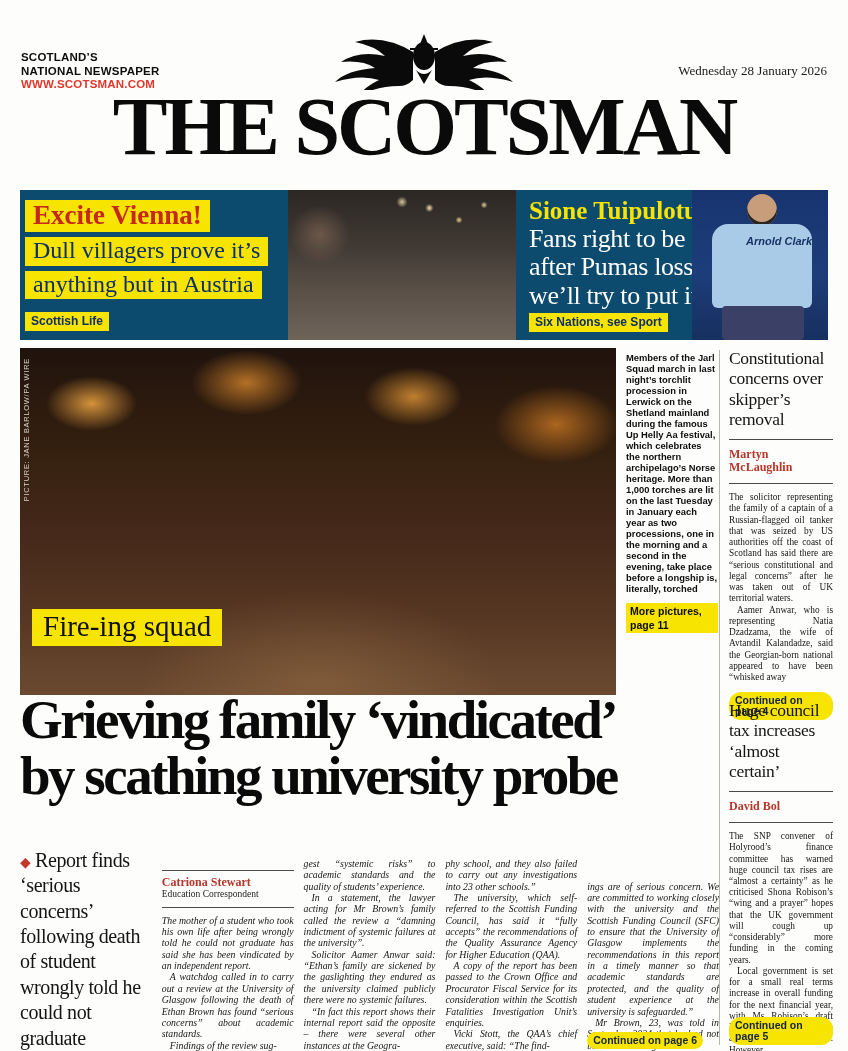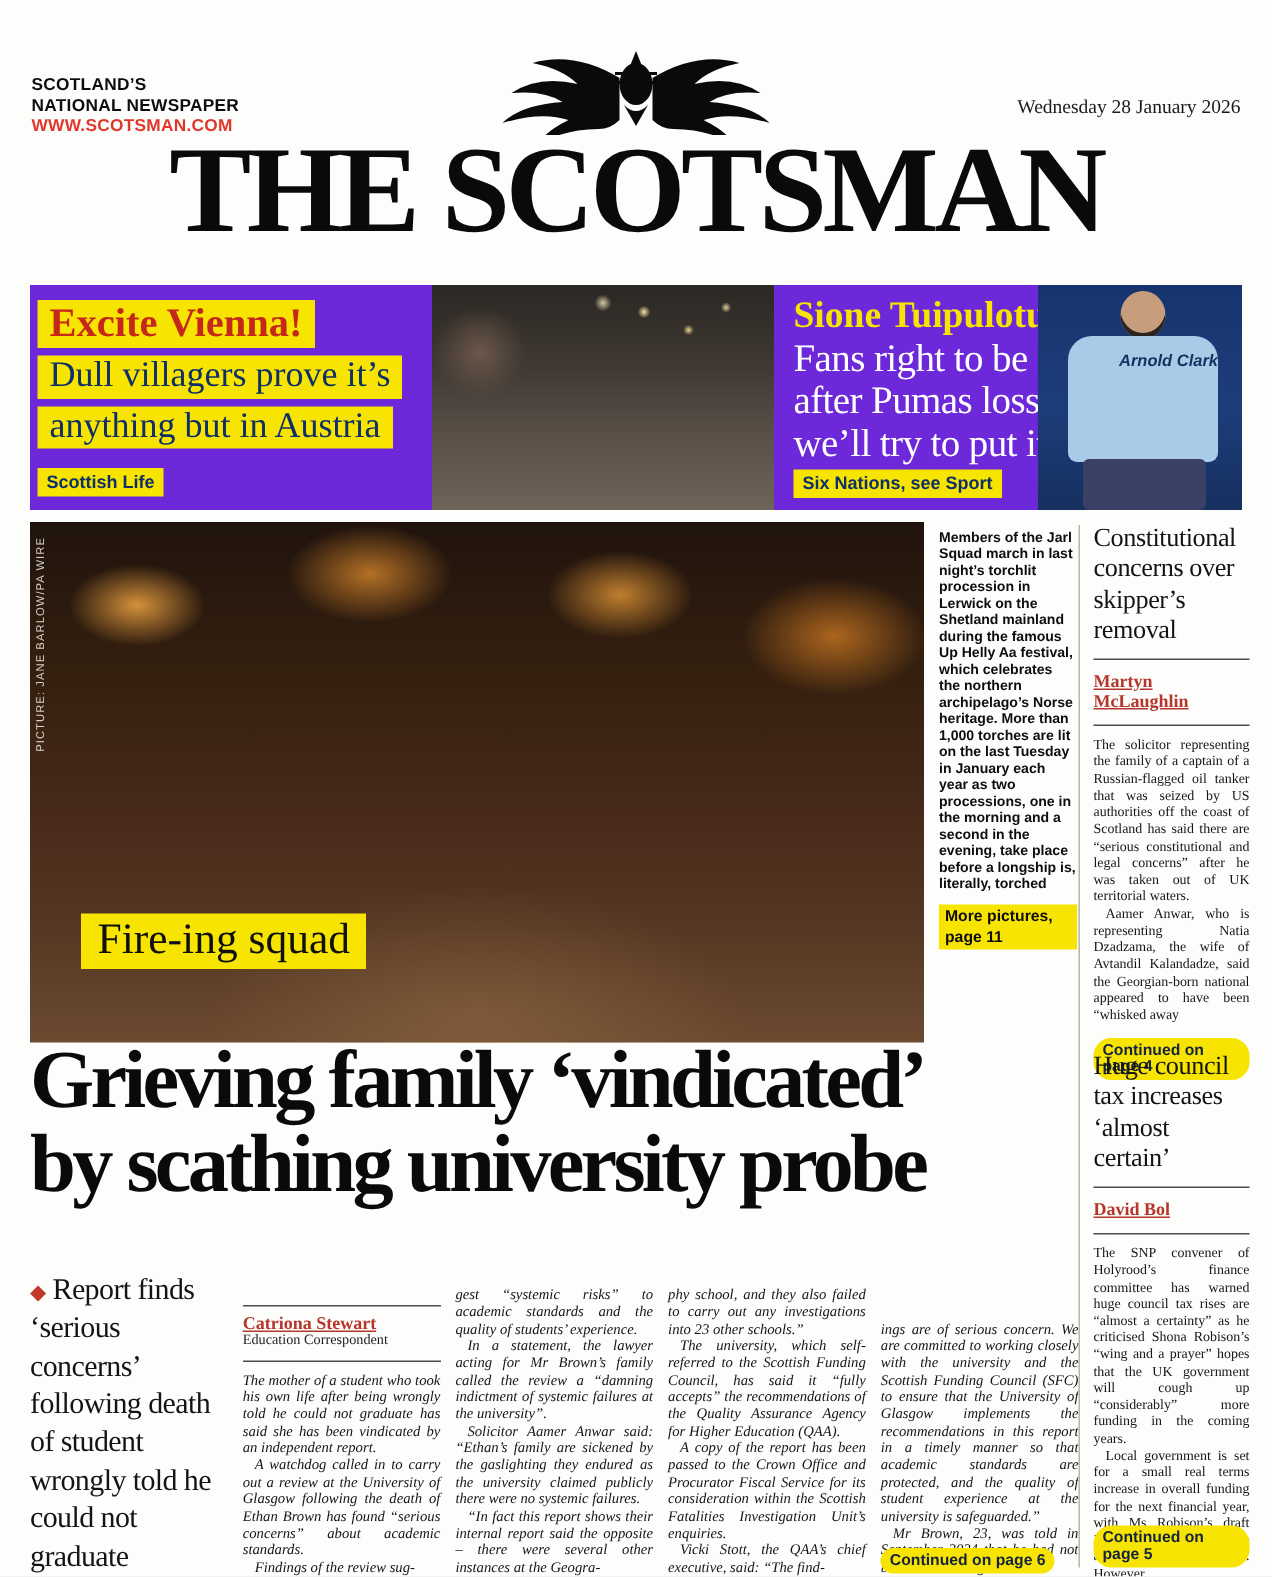--- a/index.html
+++ b/index.html
@@ -7,21 +7,21 @@
         font-family:"Liberation Serif",serif;color:#111;}
   
   .tagline{position:absolute;left:21px;top:51px;font:700 11.5px/1.18 "Liberation Sans",sans-serif;
            color:#0d0d0d;letter-spacing:.2px;}
   .tagline .website{color:#e1372a;}
   .issue-date{position:absolute;right:21px;top:63px;font:400 13px "Liberation Serif",serif;color:#1a1a1a;}
   .thistle{position:absolute;left:50%;top:26px;transform:translateX(-50%);}
   .masthead{position:absolute;left:0;top:86px;width:100%;margin:0;text-align:center;white-space:nowrap;
             font:700 82px/1 "Liberation Serif",serif;letter-spacing:-3px;color:#0a0a0a;}
   
-  .promo{position:absolute;left:20px;top:190px;width:808px;height:150px;display:flex;background:#6d28d9;}
+  .promo{position:absolute;left:20px;top:190px;width:808px;height:150px;display:flex;background:#0c4a6e;}
   .hl{background:#f7e400;display:inline-block;}
   .promo-left{width:268px;position:relative;padding:10px 0 0 5px;box-sizing:border-box;z-index:2;}
   .pl-title .hl{color:#c6271b;font:700 27px/1.05 "Liberation Serif",serif;padding:1px 8px 3px;}
   .pl-sub{margin-top:5px;}
   .pl-sub .hl{color:#0e2f68;font:400 24px/1.02 "Liberation Serif",serif;padding:1px 8px 3px;}
   .tag .hl{font:700 12px/1 "Liberation Sans",sans-serif;color:#0e2f68;padding:3px 6px 4px;}
   .pl-tag{position:absolute;left:5px;bottom:9px;}
   .promo-mid{width:228px;background:
       radial-gradient(circle 6px at 62% 12%,rgba(255,236,170,.95),transparent 70%),
       radial-gradient(circle 5px at 75% 20%,rgba(255,228,150,.9),transparent 70%),
@@ -46,35 +46,35 @@
   .main-photo{position:absolute;left:20px;top:348px;width:596px;height:347px;
       background:
         radial-gradient(ellipse 70px 42px at 12% 16%,rgba(255,176,70,.8),transparent 65%),
         radial-gradient(ellipse 85px 50px at 38% 10%,rgba(255,160,50,.65),transparent 65%),
         radial-gradient(ellipse 75px 45px at 66% 14%,rgba(255,170,60,.7),transparent 65%),
         radial-gradient(ellipse 95px 60px at 90% 22%,rgba(255,150,40,.6),transparent 65%),
         radial-gradient(ellipse 240px 120px at 50% 96%,rgba(150,110,70,.5),transparent 75%),
         linear-gradient(180deg,#20130d 0%,#35200f 30%,#46291a 55%,#563723 78%,#6b4a30 100%);}
   .credit{position:absolute;left:2px;top:10px;writing-mode:vertical-rl;transform:rotate(180deg);
           font:400 7.5px "Liberation Sans",sans-serif;color:#d8d2c6;letter-spacing:.7px;}
-  .fire-cap{position:absolute;left:12px;bottom:49px;margin-left:22px;}
+  .fire-cap{position:absolute;left:12px;bottom:49px;}
   .fire-cap .hl{font:400 29px/1.05 "Liberation Serif",serif;color:#101010;padding:2px 11px 5px;}
   
   .caption-col{position:absolute;left:626px;top:352px;width:92px;
                font:700 9.4px/1.17 "Liberation Sans",sans-serif;color:#0d0d0d;}
   .caption-col p{margin:0;}
   .caption-col .more{margin-top:9px;}
   .caption-col .more .hl{font:700 10.5px/1.35 "Liberation Sans",sans-serif;color:#0d0d0d;padding:1px 4px;}
   
   .vrule{position:absolute;left:719px;top:350px;width:1px;height:695px;background:#b9b4ac;}
   .rail{position:absolute;left:729px;width:104px;}
   .rail h2{margin:0;font:400 17.5px/1.17 "Liberation Serif",serif;letter-spacing:-.3px;color:#141414;}
   .rule{border-top:1px solid #4a4a4a;height:0;}
   .rail .rule{margin:9px 0 8px;}
-  .byline{font:700 12px/1.1 "Liberation Serif",serif;color:#b6362c;text-decoration:underline;}
+  .byline{font:700 12px/1.1 "Liberation Serif",serif;color:#b6362c;}
   .role{font:400 9.5px/1.2 "Liberation Serif",serif;color:#222;}
   .body p{margin:0;font:400 9.3px/1.21 "Liberation Serif",serif;text-align:justify;color:#151515;}
   .body p + p{text-indent:8px;}
   .cont{margin-top:9px;}
   .cont .hl{font:700 10.5px/1 "Liberation Sans",sans-serif;color:#14233f;padding:3px 6px 4px;border-radius:12px;}
   .rail-top{top:348px;}
   .rail-bottom{top:700px;height:351px;}
   .rail-bottom .cont{position:absolute;bottom:6px;left:0;margin:0;}
   
   .lead-headline{position:absolute;left:20px;top:692px;width:712px;margin:0;

